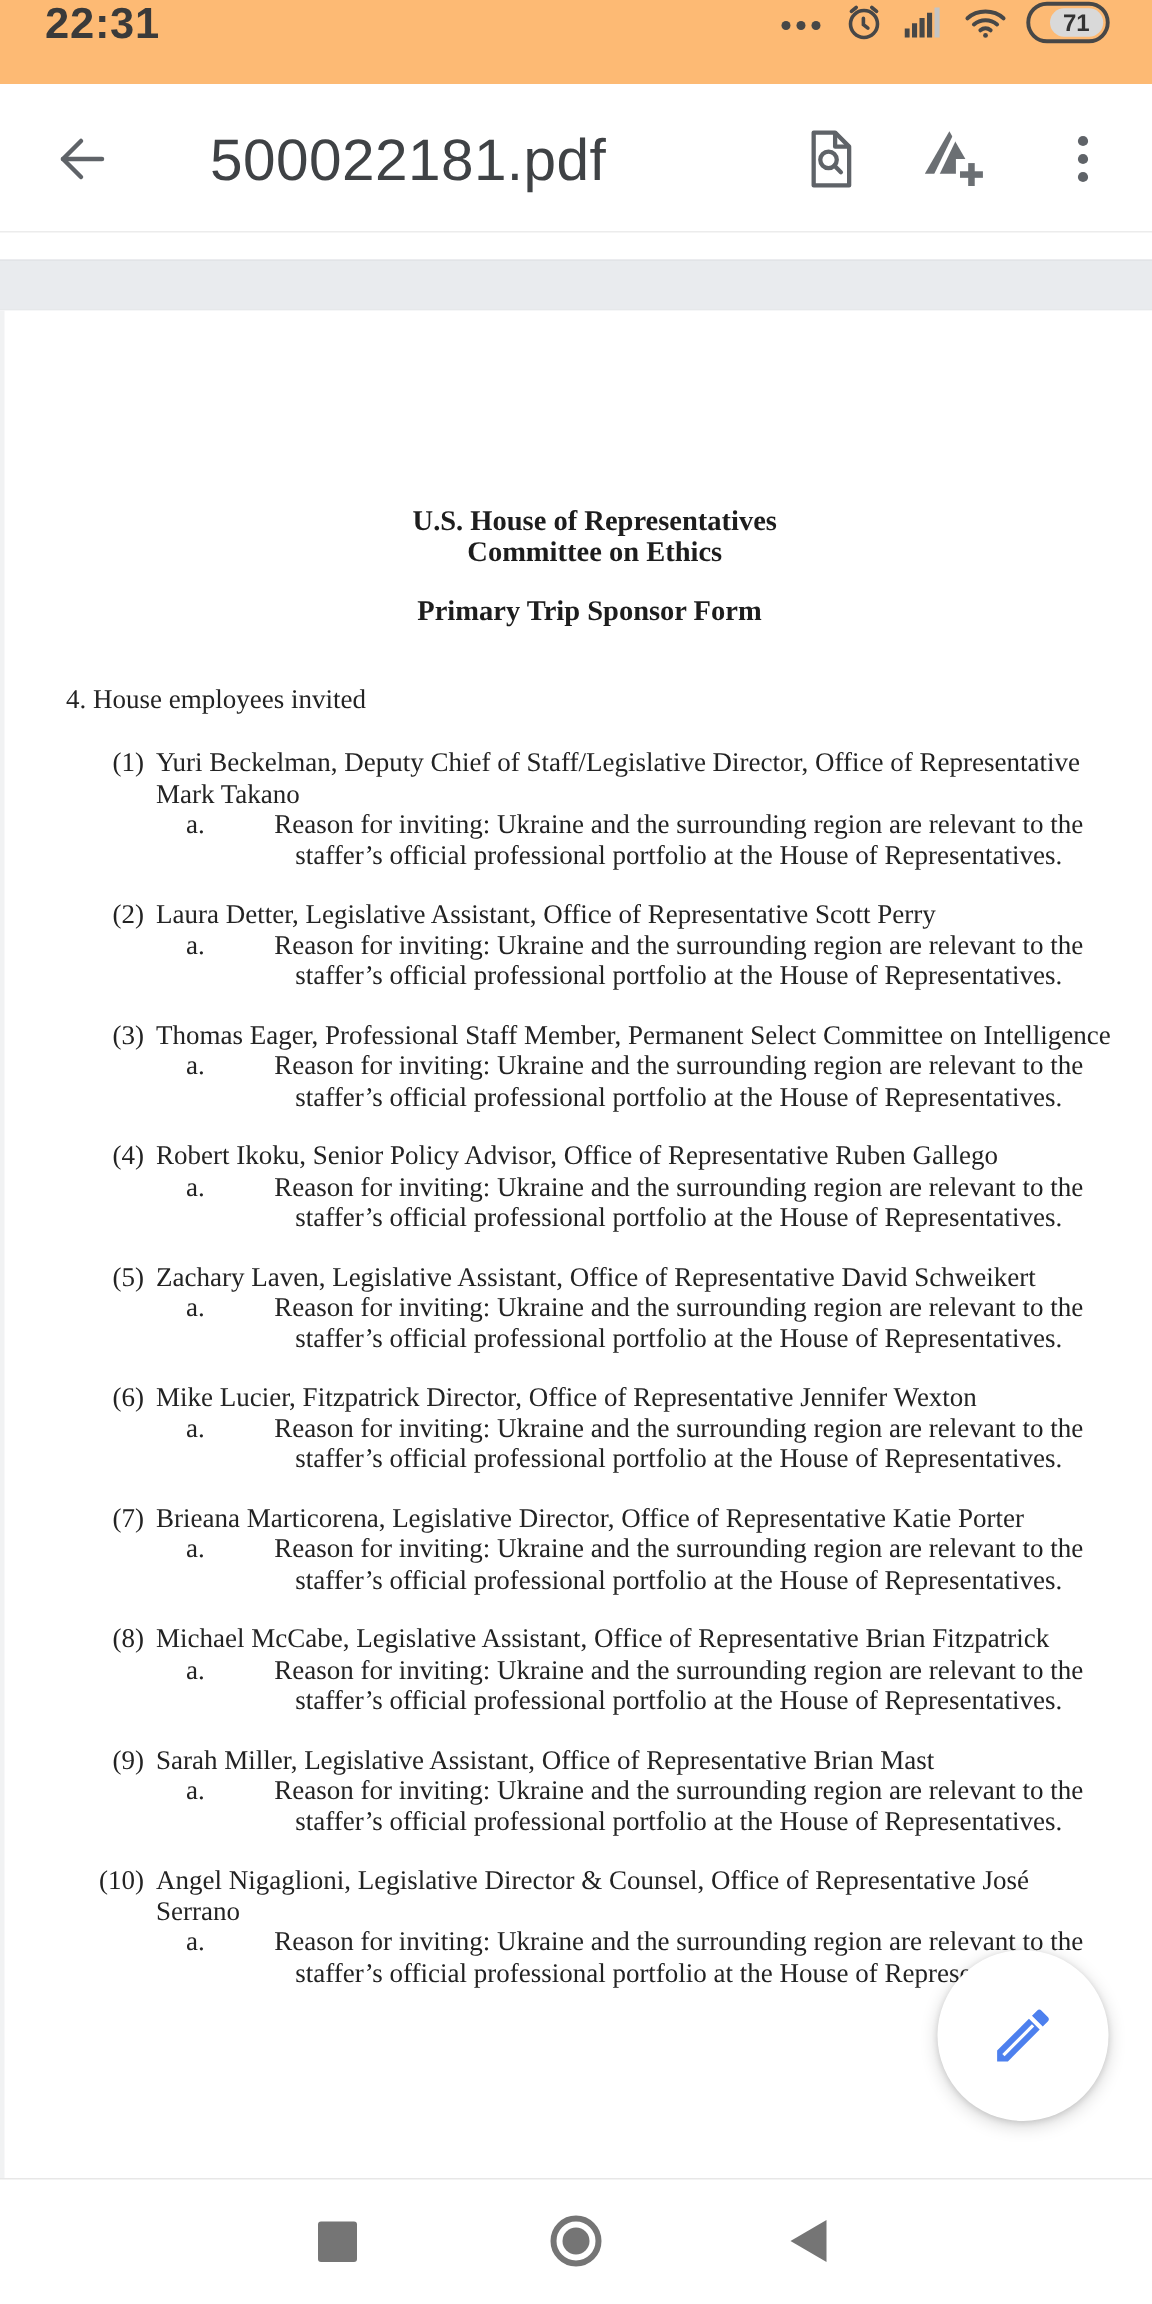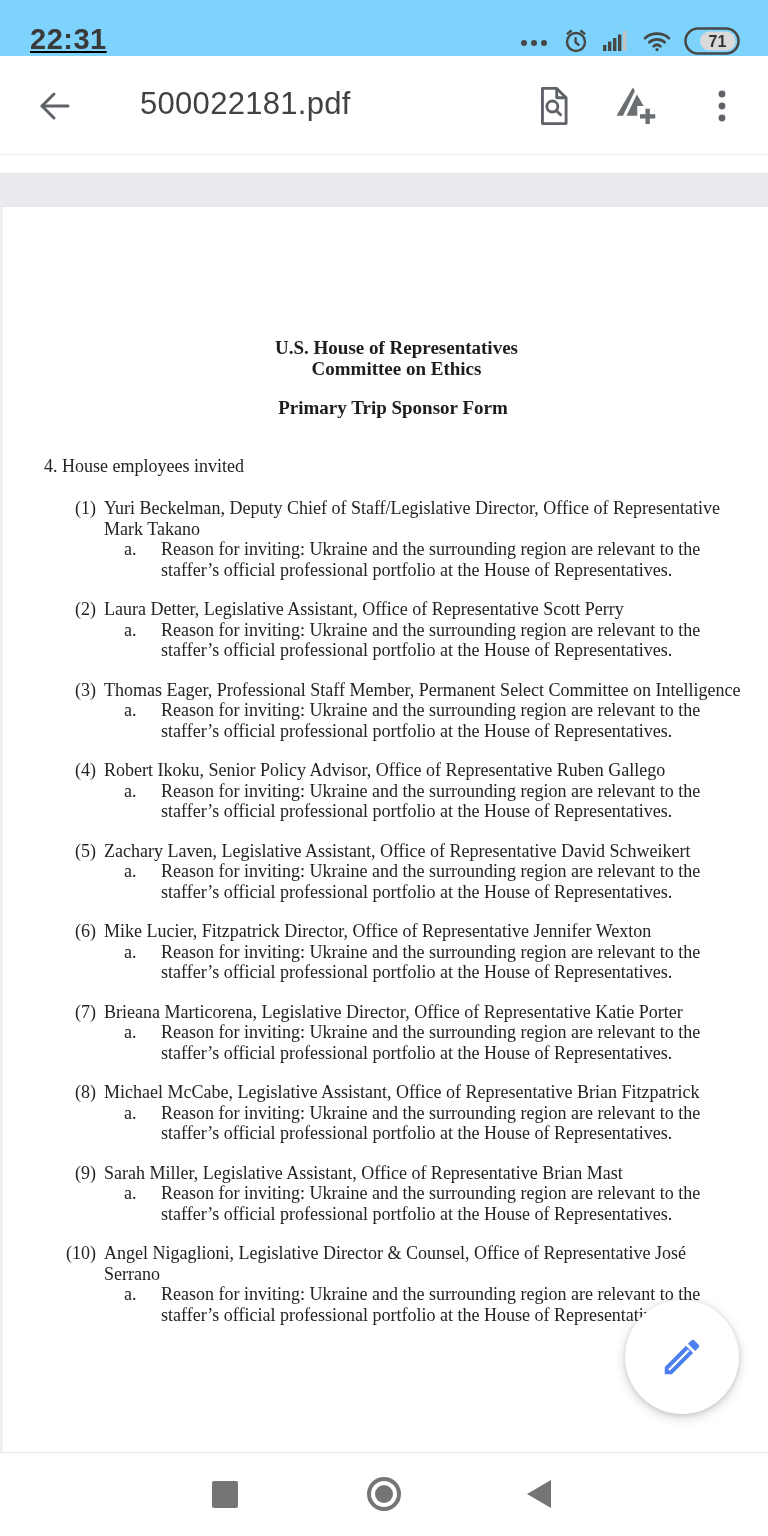--- a/index.html
+++ b/index.html
@@ -5,34 +5,34 @@
   * { margin:0; padding:0; box-sizing:border-box; }
   html,body { width:768px; height:1536px; }
   body {
     position:relative; overflow:hidden; background:#ffffff;
     font-family:"Liberation Sans", sans-serif;
   }
 
   
   .status-bar {
     position:absolute; top:0; left:0; right:0; height:56px;
-    display:flex; align-items:flex-end; padding:0 26px 0 30px; background:#7dd3fc;text-decoration:underline;
+    display:flex; align-items:flex-start; padding:0 26px 0 30px; background:#fdba74;
   }
   .status-time { font-size:29px; font-weight:600; color:#3a3a3a; letter-spacing:0.5px; }
   .status-icons { margin-left:auto; display:flex; align-items:center; gap:13px; }
   .status-icons svg { display:block; }
 
   
   .app-bar {
     position:absolute; top:56px; left:0; right:0; height:99px;
     background:#fff; border-bottom:1px solid #ececec;
   }
   .back-btn { position:absolute; left:34px; top:32px; width:40px; height:36px; cursor:pointer; }
   .app-title {
-    position:absolute; left:140px; top:30px; font-size:31px; color:#3f4245; letter-spacing:0.3px;
+    position:absolute; left:140px; top:30px; font-size:39px; color:#3f4245; letter-spacing:0.3px;
     white-space:nowrap;
   }
   .icon-btn { position:absolute; top:28px; cursor:pointer; }
   .btn-find { left:532px; }
   .btn-drive { left:610px; }
   .btn-more { left:704px; }
 
   
   .viewer-band {
     position:absolute; top:173px; left:0; right:0; height:34px;
@@ -51,21 +51,21 @@
   .form-title { margin-top:19px; padding-left:15px; text-align:center;
     font-weight:bold; font-size:19px; color:#1d1d1d; }
   .section-label { margin-top:37px; margin-left:41px; }
   .entries { margin-top:22px; }
   .entry { margin-bottom:19px; padding-right:24px; }
   .entry-head { display:flex; margin-left:40px; }
   .entry-num { min-width:53px; text-align:right; flex:0 0 53px; }
   .entry-name { flex:1; margin-left:8px; }
   .entry-reason { display:flex; margin-left:121px; }
   .reason-label { flex:0 0 21px; }
-  .reason-text { flex:1; margin-left:16px; }
+  .reason-text { flex:1; margin-left:16px;text-align:center; }
 
   
   .fab {
     position:absolute; left:625px; top:1300px; width:114px; height:114px; border-radius:50%;
     background:#fff; box-shadow:0 3px 12px rgba(0,0,0,0.18), 0 1px 4px rgba(0,0,0,0.12);
     display:flex; align-items:center; justify-content:center; cursor:pointer;
   }
 
   
   .nav-bar {

